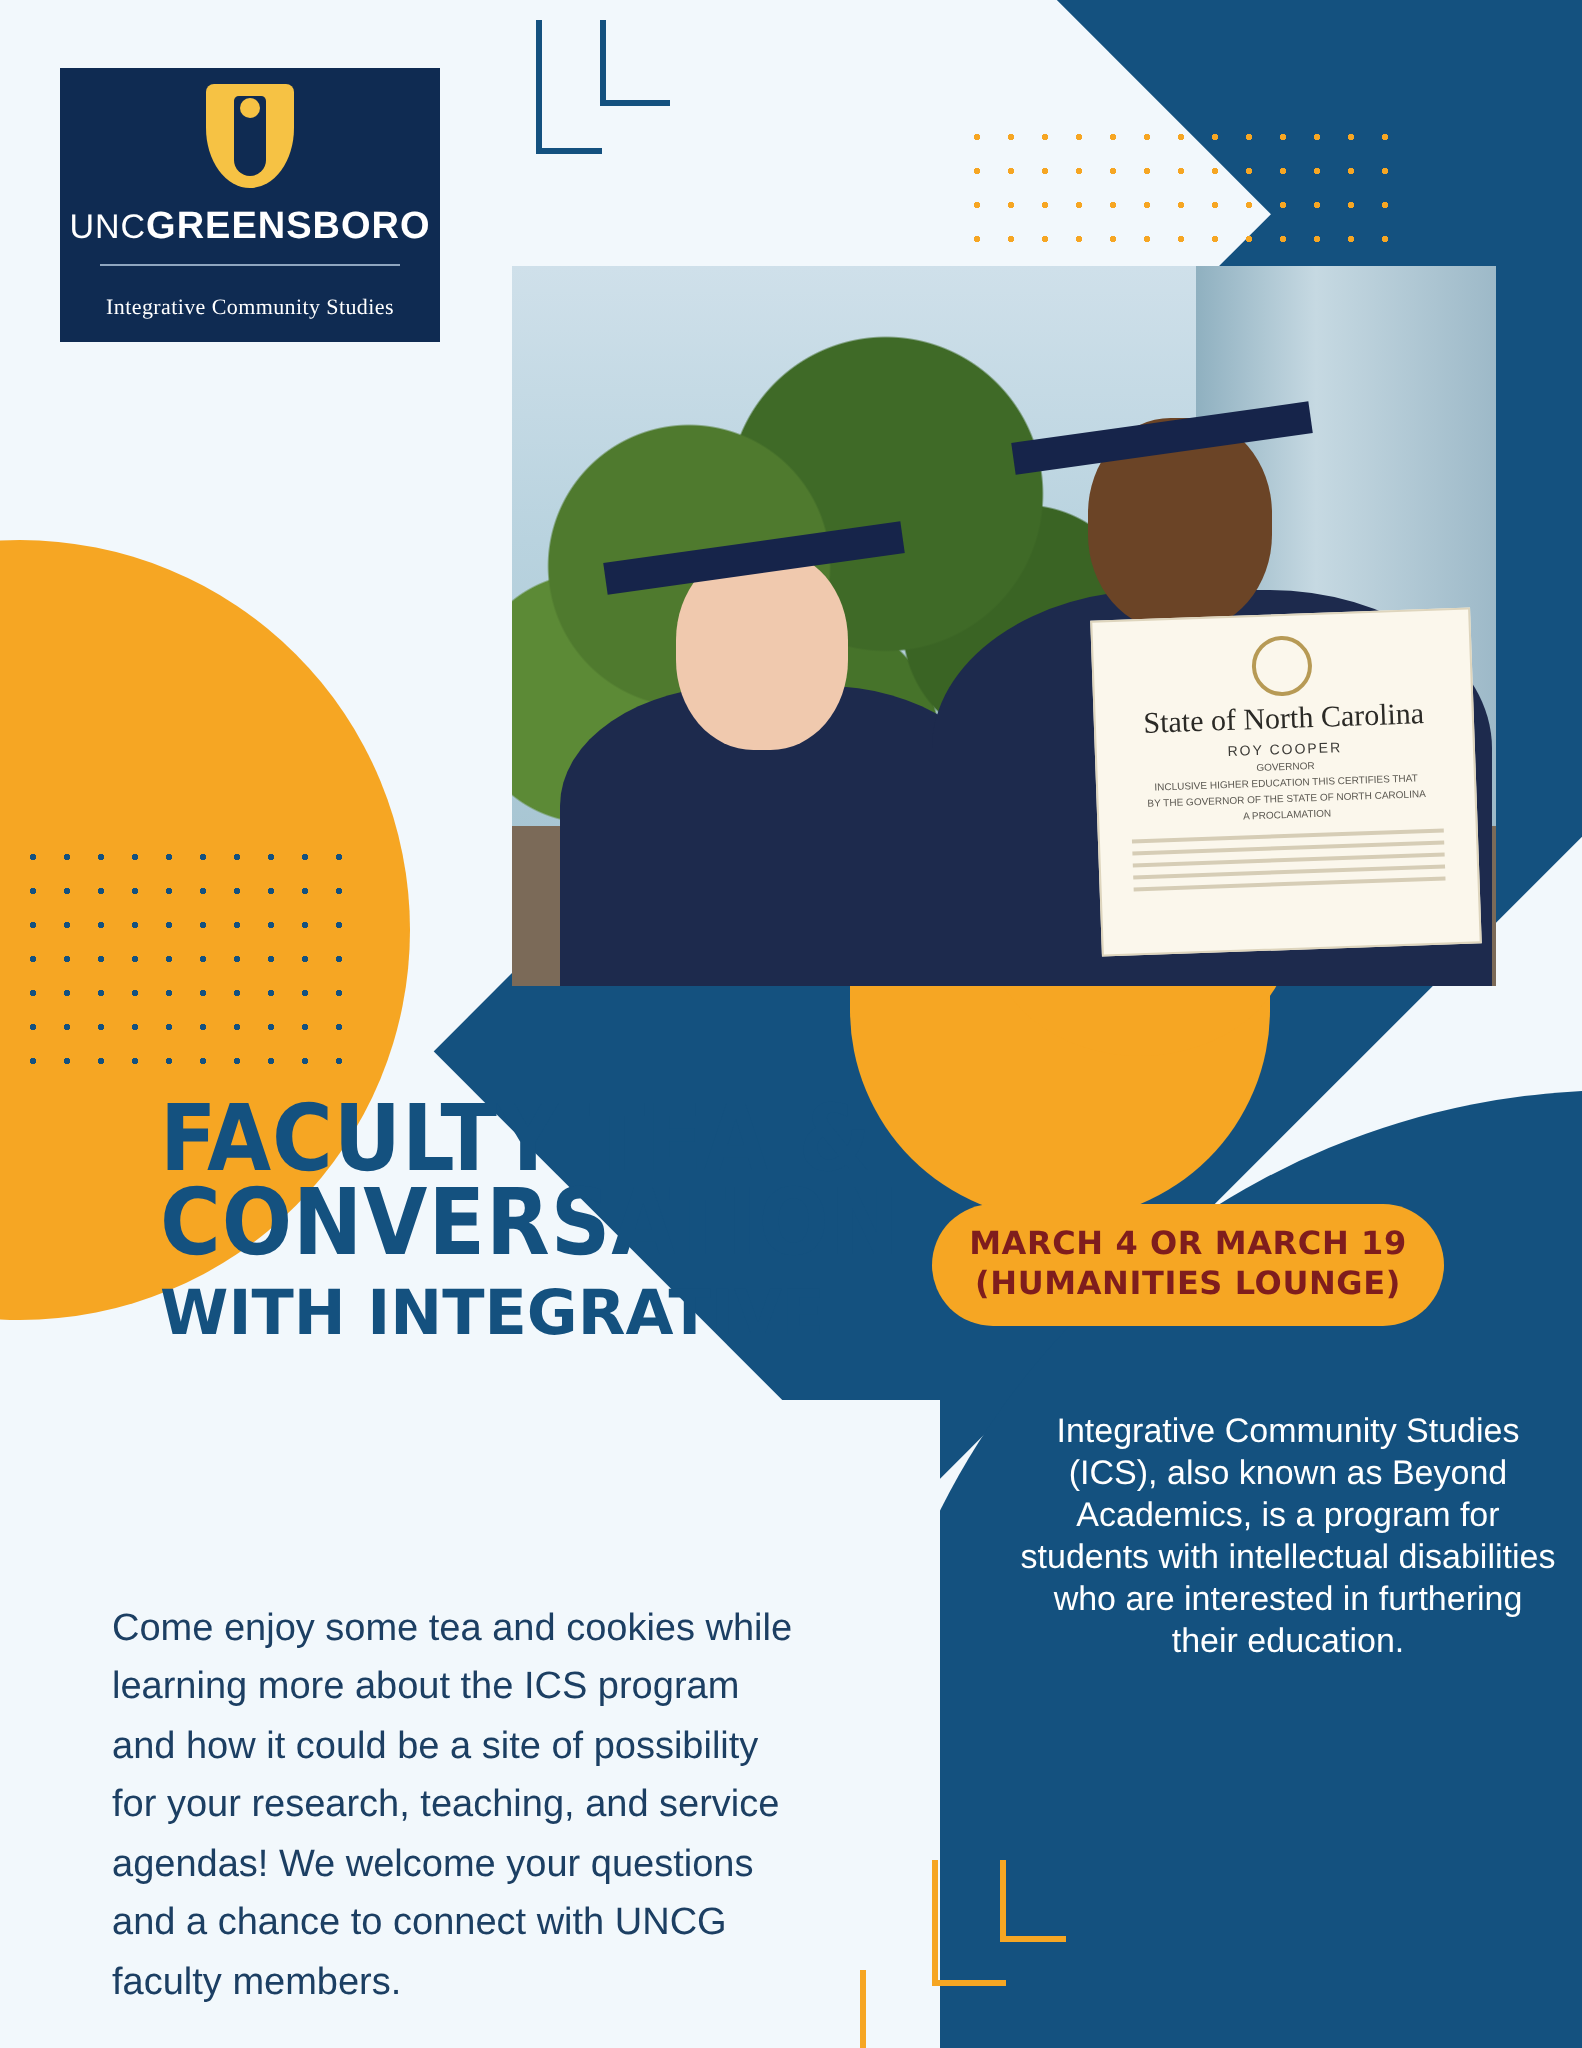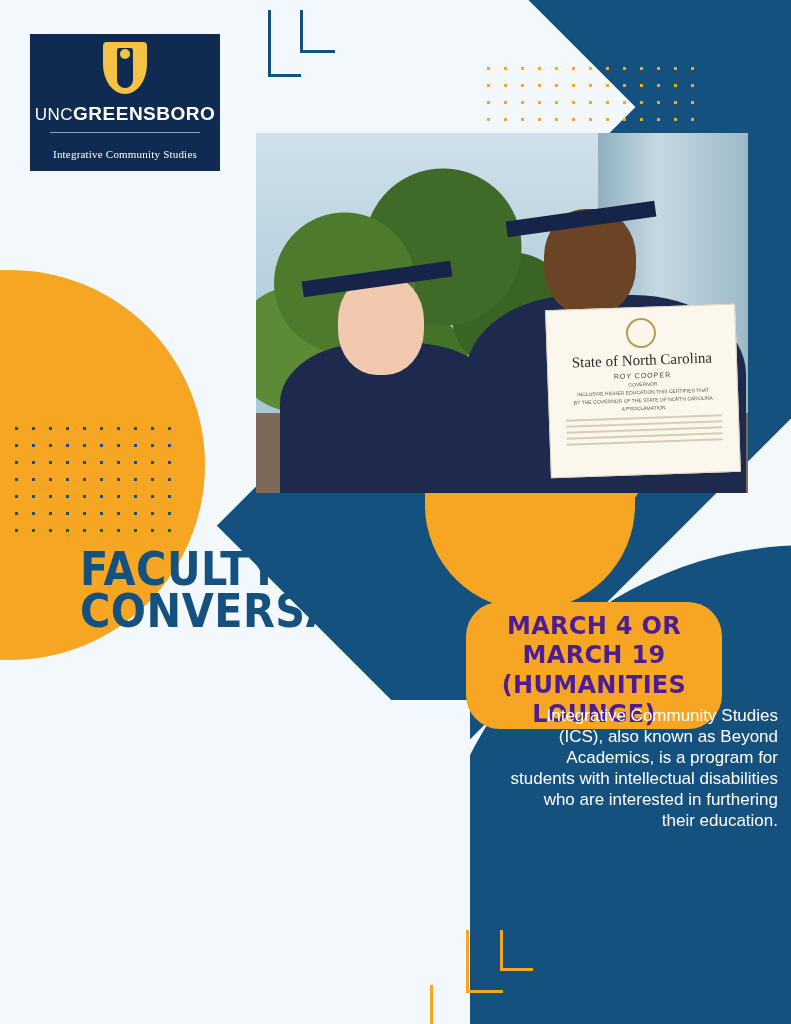--- a/index.html
+++ b/index.html
@@ -304,39 +304,39 @@
     font-size: 19px;
     line-height: 1.55;
   }
 
   
   .date-pill {
     position: absolute;
     left: 466px;
     top: 602px;
     width: 244px;
-    padding: 10px 6px 0;
+    padding: 10px 6px 12px;
     background: #f6a623;
     border-radius: 34px;
     text-align: center;
-    color: #4c1d95;
+    color: #7f1d1d;
     font-weight: bold;
-    font-size: 24px;
+    font-size: 16px;
     text-transform: uppercase;
     line-height: 1.22;
     letter-spacing: 0.3px;
     font-family: "DejaVu Sans", sans-serif;
   }
   .ics-blurb {
     position: absolute;
     left: 510px;
     top: 705px;
     width: 268px;
     color: #ffffff;
-    text-align: right;
+    text-align: center;
     font-size: 17px;
     line-height: 1.24;
   }
 </style>
 </head>
 <body>
 
 <div class="poster">
 
   <div class="bg-white-base"></div>
@@ -400,23 +400,25 @@
           <div></div>
           <div></div>
           <div></div>
       </div>
     </div>
   </div>
 
   <div class="headline">
     <div class="h-main">Faculty Tea &amp;</div>
     <div class="h-main">Conversation</div>
+    <div class="h-sub">With Integrative</div>
   </div>
 
 
+  <div class="body-copy">Come enjoy some tea and cookies while learning more about the ICS program and how it could be a site of possibility for your research, teaching, and service agendas! We welcome your questions and a chance to connect with UNCG faculty members.</div>
 
   <div class="date-pill">
     <div>March 4 or March 19</div>
     <div>(Humanities Lounge)</div>
   </div>
 
   <div class="ics-blurb">Integrative Community Studies (ICS), also known as Beyond Academics, is a program for students with intellectual disabilities who are interested in furthering their education.</div>
 
 </div>
 

